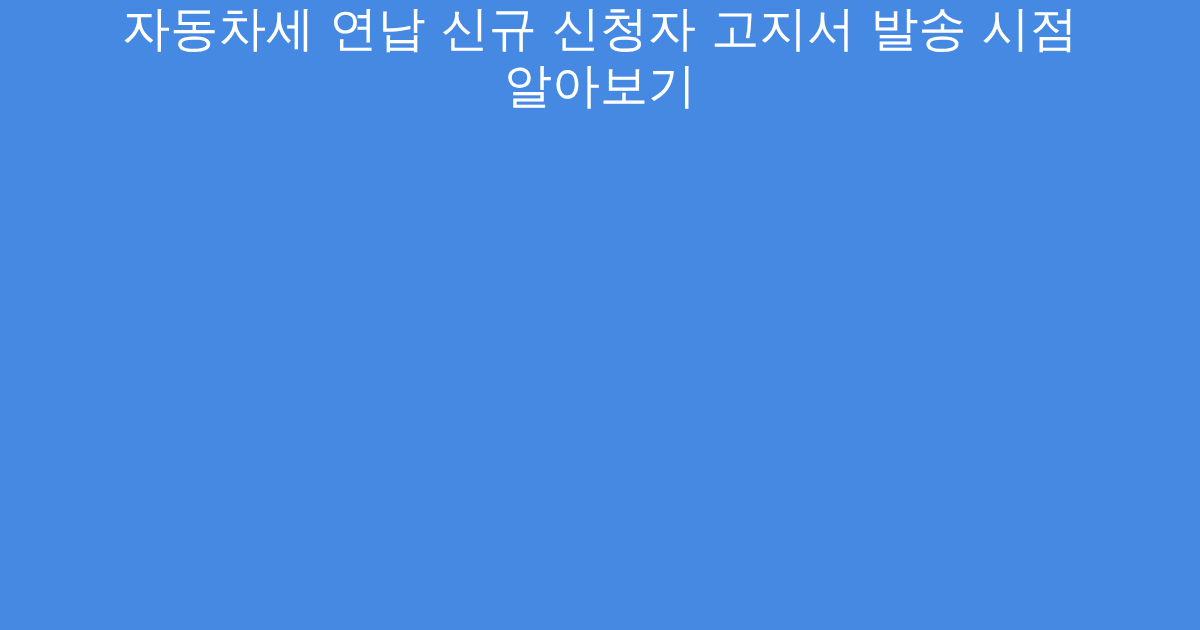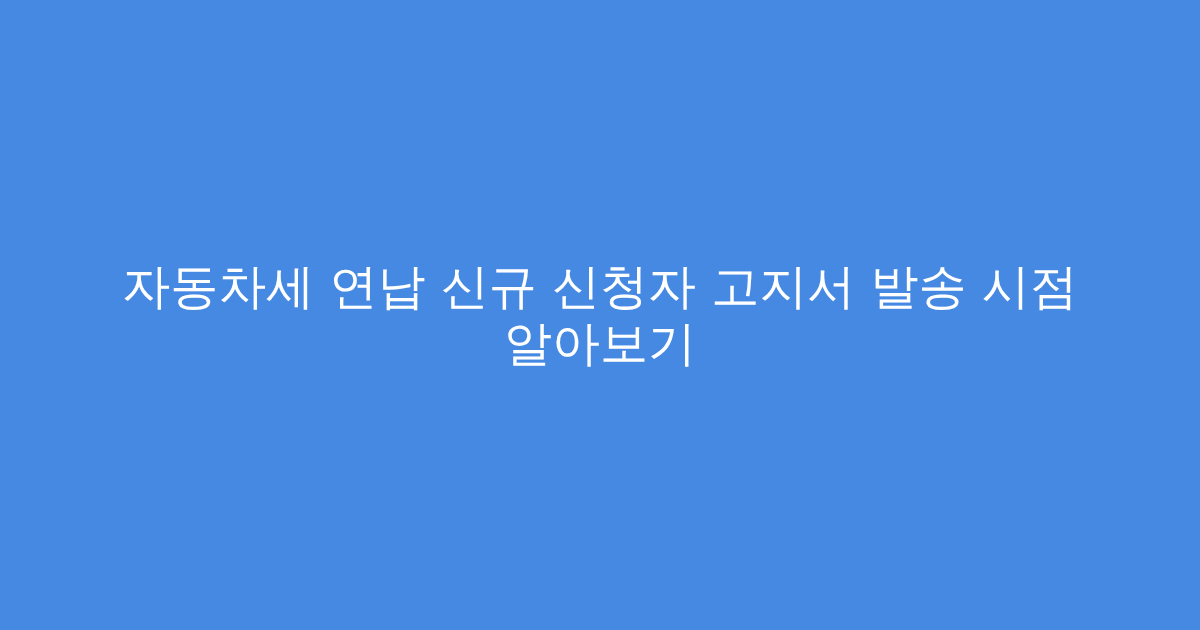--- a/index.html
+++ b/index.html
@@ -15,21 +15,21 @@
     font-family: "DejaVu Sans", "Liberation Sans", sans-serif;
   }
 
   
   .og-card {
     position: relative;
     box-sizing: border-box;
     width: 1200px;
     height: 630px;
     display: flex;
-    align-items: center;
+    align-items: flex-start;
     justify-content: center;
     background-color: #4589e3;
   }
 
   .og-title-wrap {
     width: 960px;
     display: block;
     text-align: center;
   }
 

